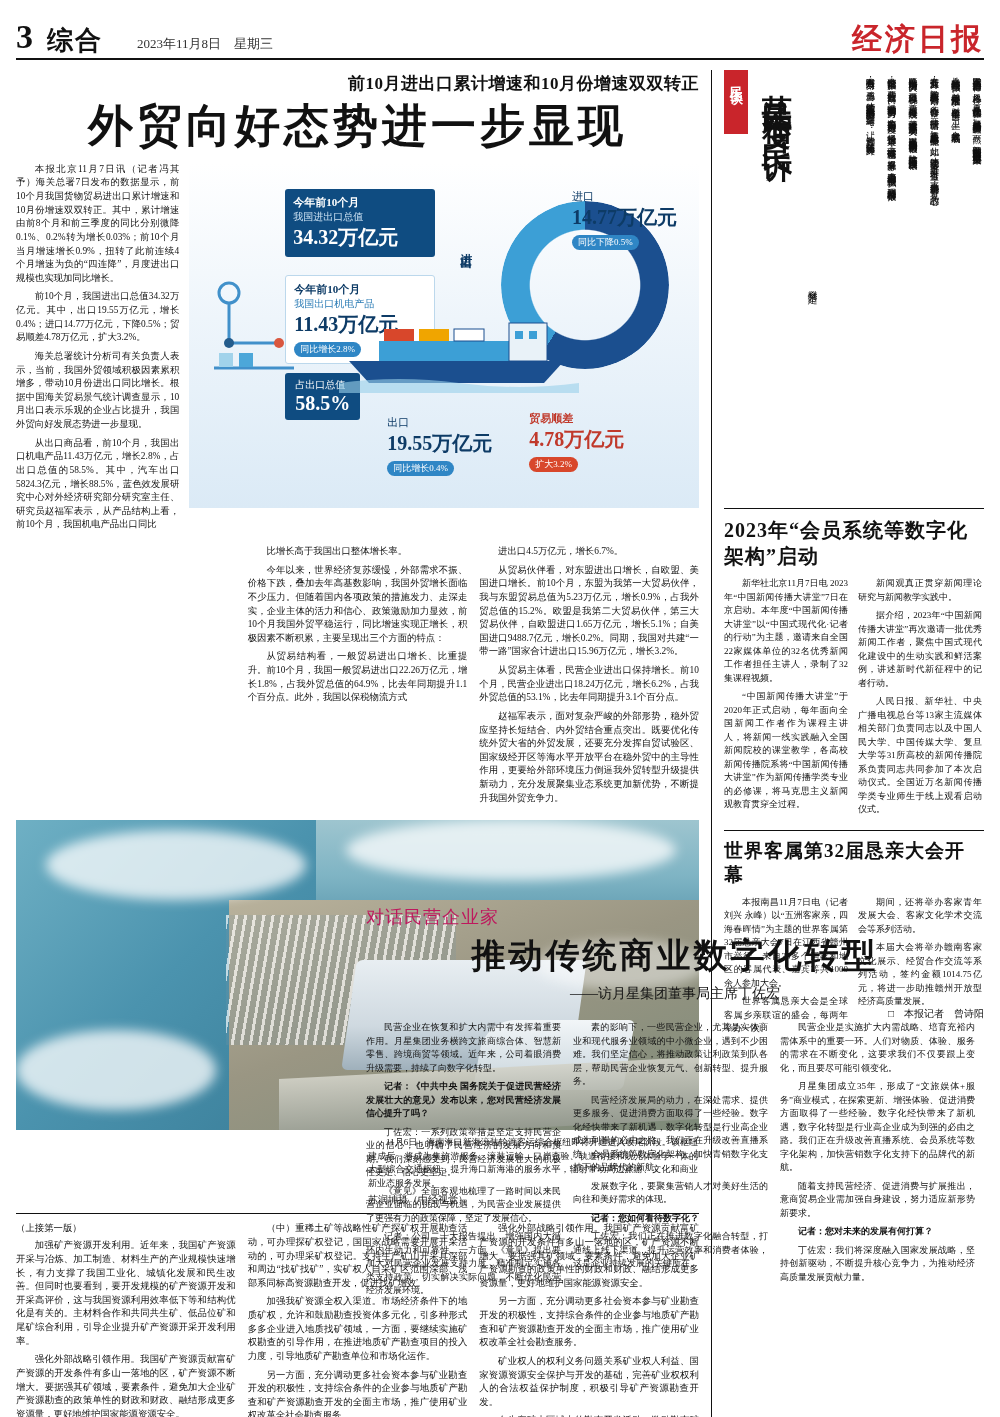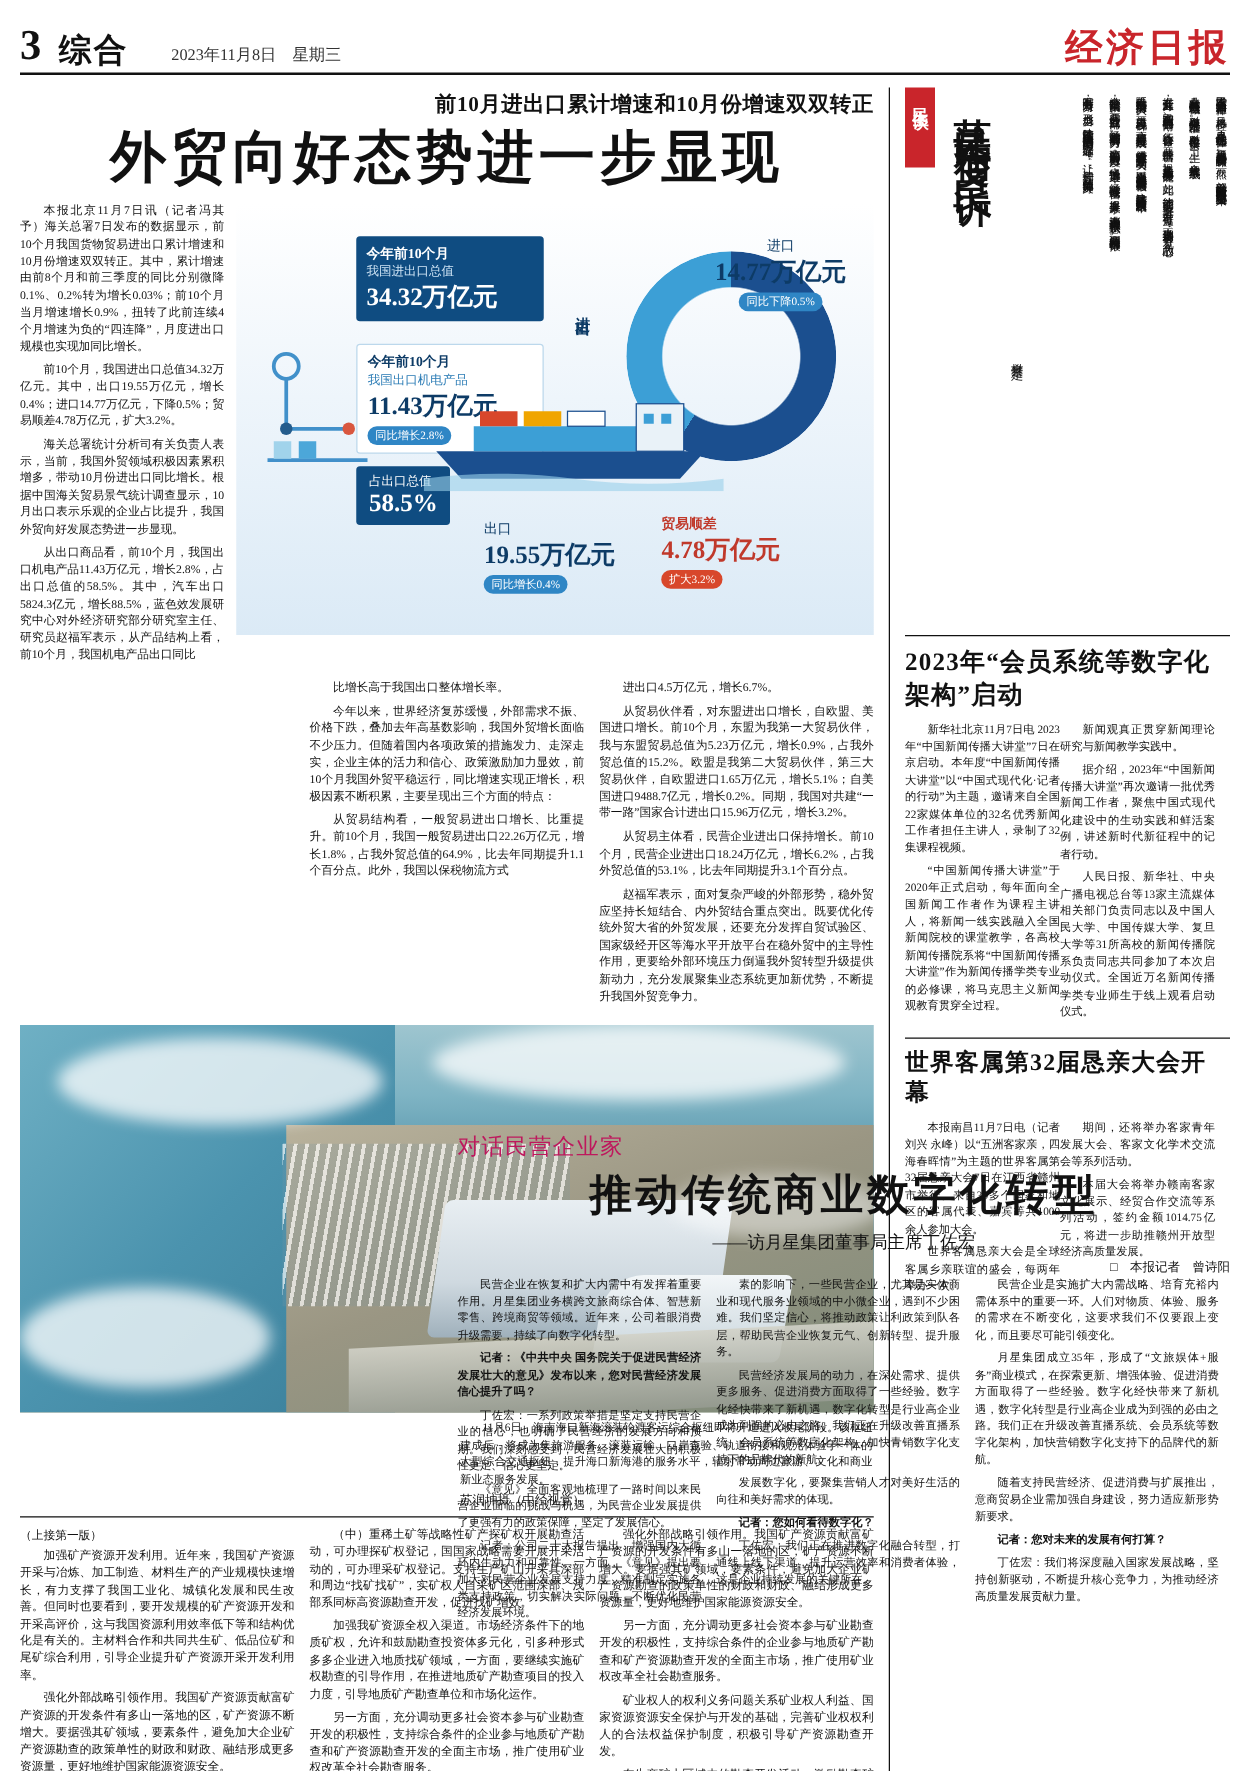--- a/index.html
+++ b/index.html
@@ -90,21 +90,21 @@
   .rc-block { border-bottom:1px solid #111; padding-bottom:8px; margin-bottom:8px; }
   .minsheng-wrap { display:flex; height:430px; }
   .ms-text-left { flex:1; display:flex; flex-direction:row-reverse; gap:6px; }
   .ms-col { writing-mode:vertical-rl; font-size:9px; line-height:1.7; letter-spacing:0.5px; text-align:justify; height:100%; }
   .ms-title { writing-mode:vertical-rl; font-size:30px; font-weight:bold; letter-spacing:6px; margin:0 8px; height:100%; }
   .ms-tag { writing-mode:vertical-rl; background:#c9252b; color:#fff; font-size:13px; font-weight:bold; padding:6px 3px; letter-spacing:2px; height:64px; align-self:flex-start; }
   .ms-author { writing-mode:vertical-rl; font-size:10px; letter-spacing:2px; align-self:center; }
 
   .rc-head { font-size:20px; font-weight:bold; letter-spacing:1px; margin:8px 0 8px 0; line-height:1.3; }
   .rc-head.small { font-size:19px; }
-  .rc-two { display:flex; }
+  .rc-two { display:flex; gap:10px; }
   .rc-two .col-text { width:124px; }
   .rc-two .col-text p { font-size:9px; line-height:1.5; }
 
   
   .dialog-wrap { position:absolute; left:366px; top:905px; width:618px; }
   .kicker { color:#be185d; font-size:18px; font-weight:normal; letter-spacing:1px; margin-bottom:4px; }
   .dialog-head { font-size:34px; font-weight:bold; letter-spacing:3px; text-align:center; margin:4px 0 6px 0; }
   .dialog-sub { font-size:14px; text-align:center; margin-bottom:4px; }
   .dialog-byline { font-size:10px; text-align:right; margin-bottom:0; }
   .dialog-cols { display:flex; gap:12px; }
@@ -158,21 +158,21 @@
               <div class="ig-big">11.43万亿元</div>
               <span class="pill">同比增长2.8%</span>
             </div>
           </div>
 
           <div class="ig-box" style="left:96px; top:210px; color:#fff; background:#0f4c81; padding:5px 10px; border-radius:3px;">
             <div style="font-size:10px;">占出口总值</div>
             <div class="ig-big white">58.5%</div>
           </div>
 
-          <div class="ig-box" style="right:22px; top:26px; text-align:center;">
+          <div class="ig-box" style="right:22px; top:26px; text-align:left;">
             <div style="font-size:11px;color:#0d3b66;">进口</div>
             <div class="ig-big">14.77万亿元</div>
             <span class="pill">同比下降0.5%</span>
           </div>
 
           <div class="ig-box" style="left:198px; top:252px;">
             <div style="font-size:11px;color:#0d3b66;">出口</div>
             <div class="ig-big">19.55万亿元</div>
             <span class="pill">同比增长0.4%</span>
           </div>

